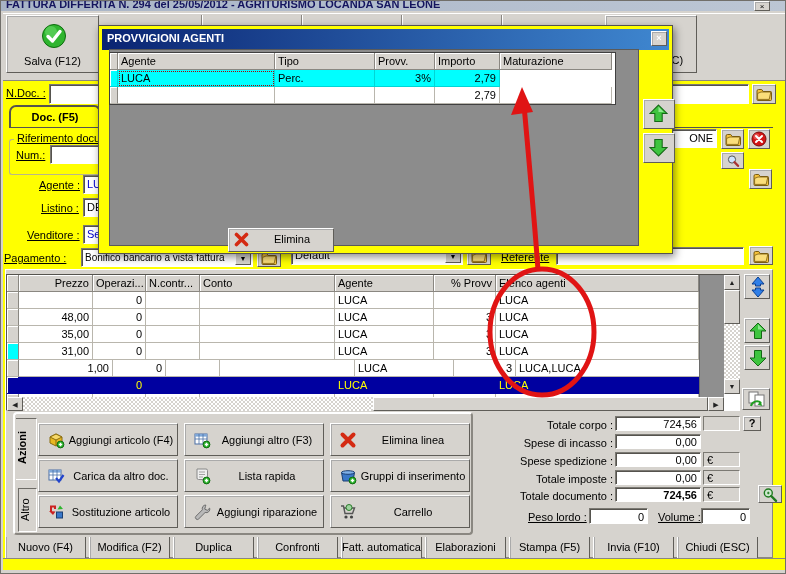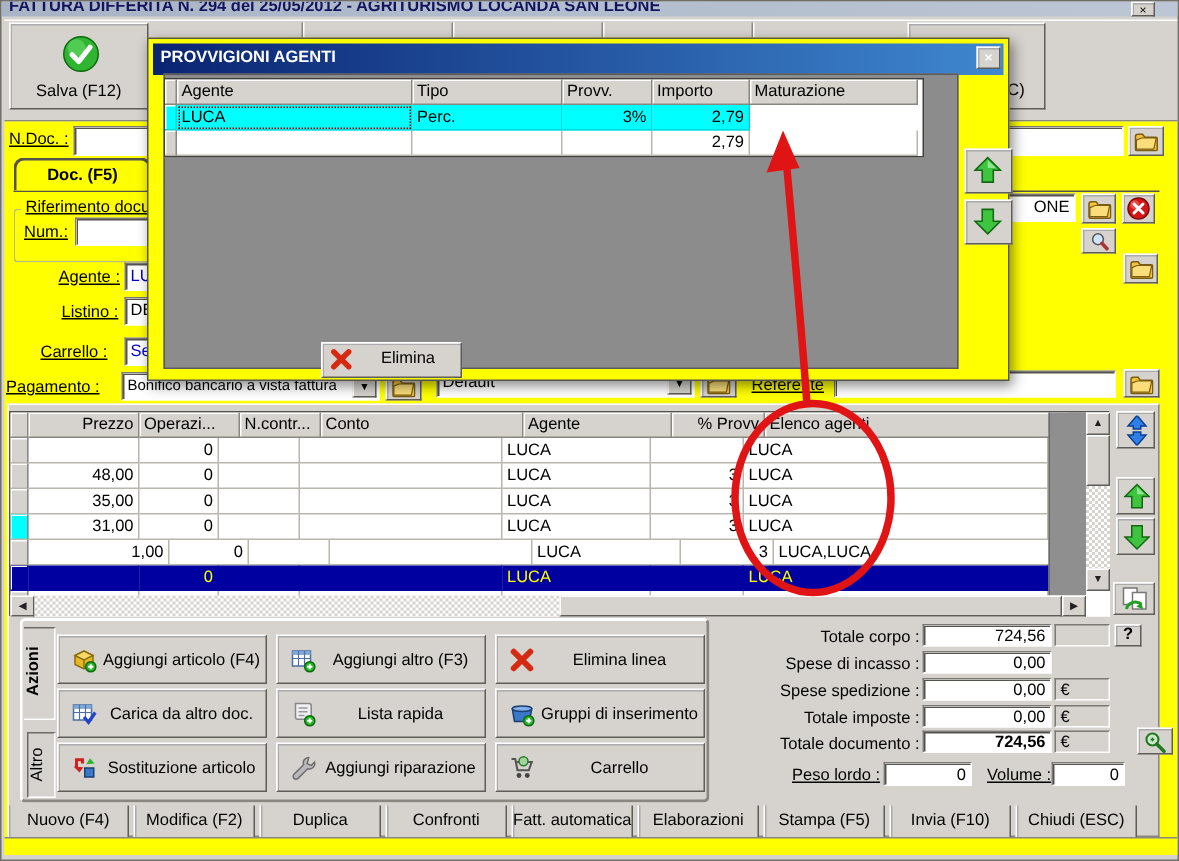--- a/index.html
+++ b/index.html
@@ -49,21 +49,21 @@
   .sb-btn{background:#d6d3ce;border:1px solid;border-color:#fff #5f5d58 #5f5d58 #fff;font-size:7px;text-align:center;color:#222;}
   .sb-track{background:repeating-conic-gradient(#fff 0 25%,#d6d3ce 0 50%) 0 0/4px 4px;}
   .sb-thumb{background:#d6d3ce;border:1px solid;border-color:#fff #5f5d58 #5f5d58 #fff;}
   
   #dialog{left:97px;top:24px;width:575px;height:229px;background:#ffff00;border:1px solid #55534e;box-shadow:2px 3px 8px rgba(0,0,0,.45);z-index:30;}
   #dlg-title{position:absolute;left:3px;top:3px;right:3px;height:18px;background:linear-gradient(90deg,#0a2472,#3f87d0);color:#fff;font-weight:bold;padding:3px 0 0 5px;}
   #dlg-close{position:absolute;right:2px;top:2px;width:14px;height:13px;font-size:9px;line-height:12px;text-align:center;}
   #dlg-gray{position:absolute;left:10px;top:23px;width:528px;height:195px;background:#8c8c8c;border:1px solid #5a5a5a;}
   #dlg-table{position:absolute;left:10px;top:26px;width:505px;background:#fff;border:1px solid #404040;}
   #dlg-add{position:absolute;left:14px;top:202px;width:92px;height:22px;}
-  #dlg-del{position:absolute;left:115px;top:202px;width:92px;height:22px;}
+  #dlg-del{position:absolute;left:129px;top:202px;width:92px;height:22px;padding-left:12px;}
   .dlg-btn-lab{position:absolute;left:22px;right:0;top:4px;text-align:center;}
   .dlg-sel .gc{background:#00ffff;border-color:#00d6d6;}
   .focus-cell{outline:1px dotted #b00000;outline-offset:-2px;}
   #dlg-up{position:absolute;left:544px;top:73px;width:30px;height:28px;}
   #dlg-dn{position:absolute;left:544px;top:107px;width:30px;height:28px;}
   
   #actions-border{left:12px;top:411px;width:460px;height:123px;border:2px solid;border-color:#fff #8a8781 #8a8781 #fff;border-radius:4px;background:#d6d3ce;}
   .vtab{writing-mode:vertical-rl;transform:rotate(180deg);text-align:center;background:#d6d3ce;border:1px solid;border-color:#fff #6d6b66 #6d6b66 #fff;}
   .act-btn{position:absolute;height:33px;}
   .act-btn .ic{position:absolute;left:8px;top:7px;}
@@ -124,21 +124,21 @@
   <div id="rif-label" class="abs lbl">Riferimento docu</div>
   <div class="abs lbl" style="left:15px;top:148px">Num.:</div>
   <div class="abs input" style="left:49px;top:144px;width:60px;height:19px"></div>
 
   <div class="abs lbl" style="left:38px;top:178px">Agente :</div>
   <div class="abs input blue" style="left:82px;top:174px;width:30px;height:19px">LUCA</div>
 
   <div class="abs lbl" style="left:40px;top:201px">Listino :</div>
   <div class="abs input" style="left:82px;top:197px;width:30px;height:19px">DEFA</div>
 
-  <div class="abs lbl" style="left:26px;top:228px">Carrello :</div>
+  <div class="abs lbl" style="left:26px;top:228px">Venditore :</div>
   <div class="abs input blue" style="left:82px;top:224px;width:30px;height:19px">Selez</div>
 
   <div class="abs lbl" style="left:3px;top:251px">Pagamento :</div>
   <div class="abs input combo" style="left:80px;top:247px;width:172px;height:19px">
     <span style="font-size:10px">Bonifico bancario a vista fattura</span>
     <span class="arrowbox">▼</span>
   </div>
   <div class="abs btn" style="left:256px;top:247px;width:24px;height:19px;padding:3px 0 0 3px"><span class="folder"><svg width="16" height="13" viewBox="0 0 16 13">
           <path d="M1 3 q0-1.5 1.5-1.5 h3.2 l1.5 2 h7.3 q1 0 1 1 v7 q0 1-1 1 h-12.5 q-1 0-1-1 z" fill="#f5c23c" stroke="#7a5c10"></path>
           <path d="M1.6 5.4 L5 4 h9.8 l-1.6 7.4 h-11.6 z" fill="#fbde7a" stroke="#7a5c10" stroke-width="0.8"></path>
@@ -184,21 +184,21 @@
           <path d="M1 3 q0-1.5 1.5-1.5 h3.2 l1.5 2 h7.3 q1 0 1 1 v7 q0 1-1 1 h-12.5 q-1 0-1-1 z" fill="#f5c23c" stroke="#7a5c10"></path>
           <path d="M1.6 5.4 L5 4 h9.8 l-1.6 7.4 h-11.6 z" fill="#fbde7a" stroke="#7a5c10" stroke-width="0.8"></path>
         </svg></span></div>
 
   <div id="midpanel" class="abs" style="left:4px;top:268px;width:768px;height:289px"></div>
 
   <div id="grid" class="abs" style="width:734px;height:137px">
     <div id="grid-head" class="gr">
         <div class="gc gh " style="width:12px"></div>
         <div class="gc gh r" style="width:74px">Prezzo</div>
-        <div class="gc gh " style="width:67px">Operazi...</div>
+        <div class="gc gh " style="width:53px">Operazi...</div>
         <div class="gc gh " style="width:54px">N.contr...</div>
         <div class="gc gh " style="width:135px">Conto</div>
         <div class="gc gh " style="width:99px">Agente</div>
         <div class="gc gh r" style="width:62px">% Provv</div>
         <div class="gc gh " style="width:203px">Elenco agenti</div>
       </div>
     <div id="grid-body">
         <div class="gr  ">
           <div class="gc rowsel  " style="width:12px"></div>
           <div class="gc  r " style="width:74px"></div>

